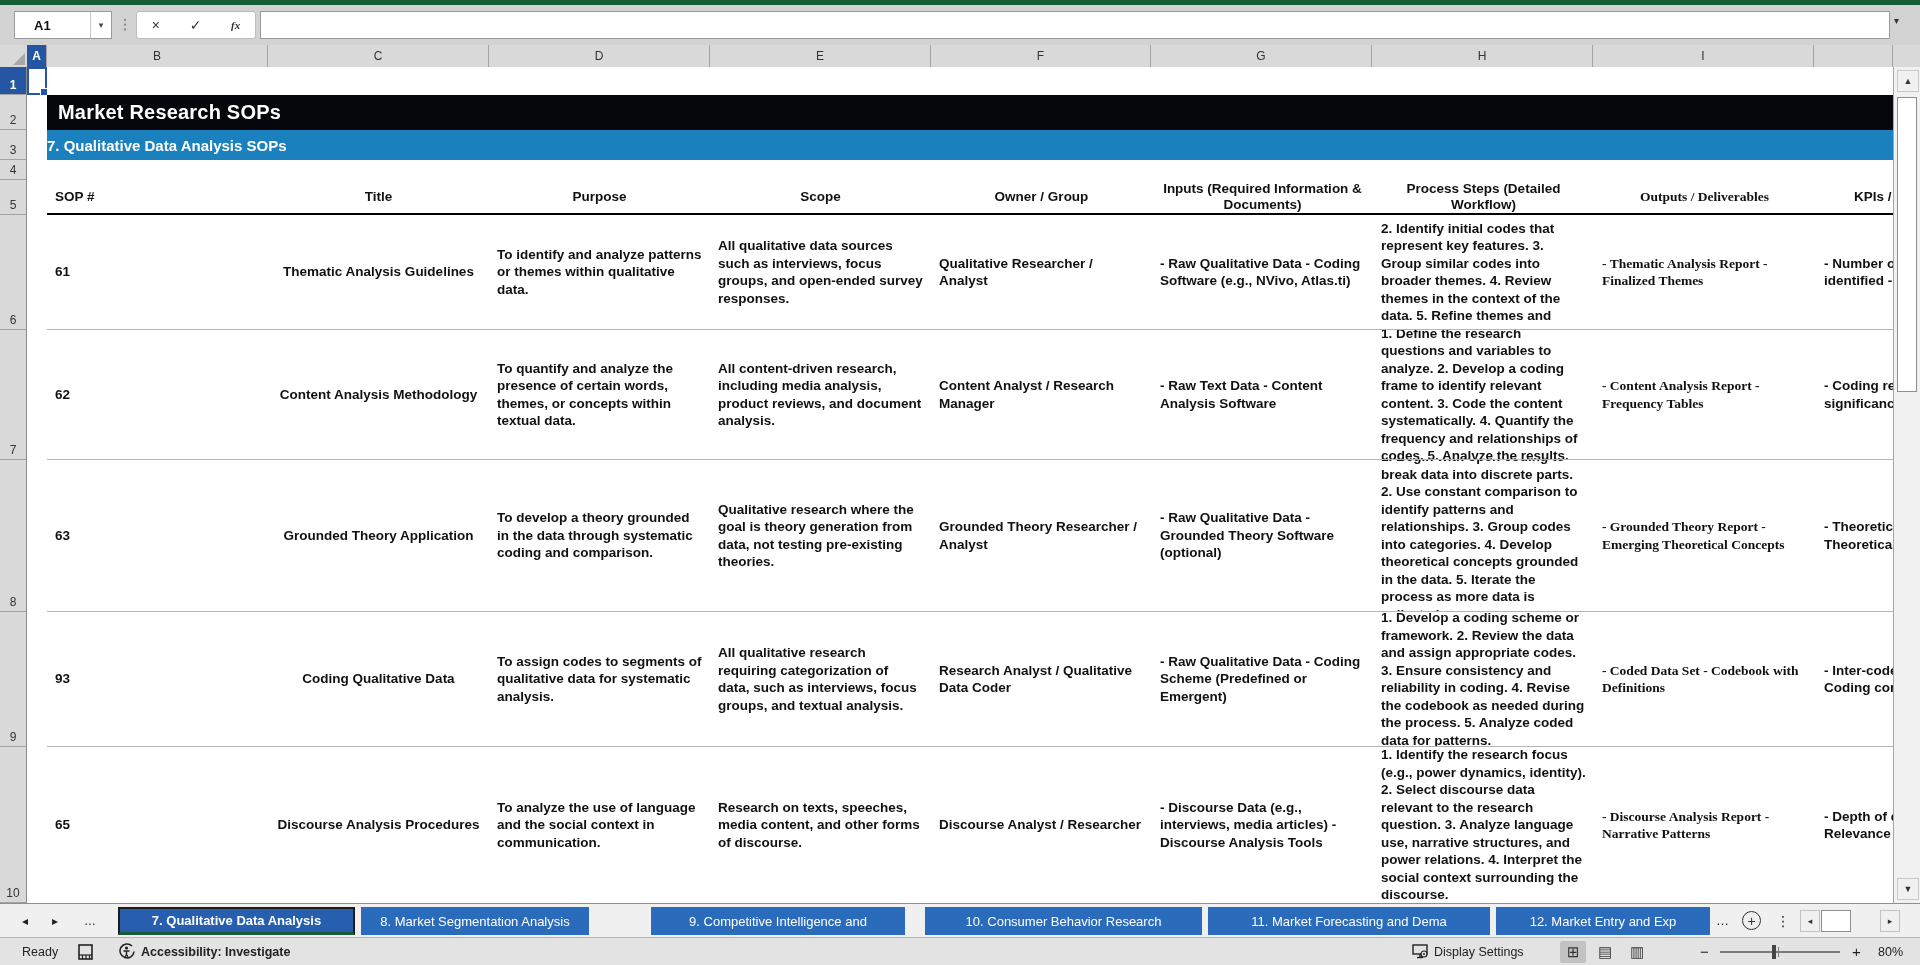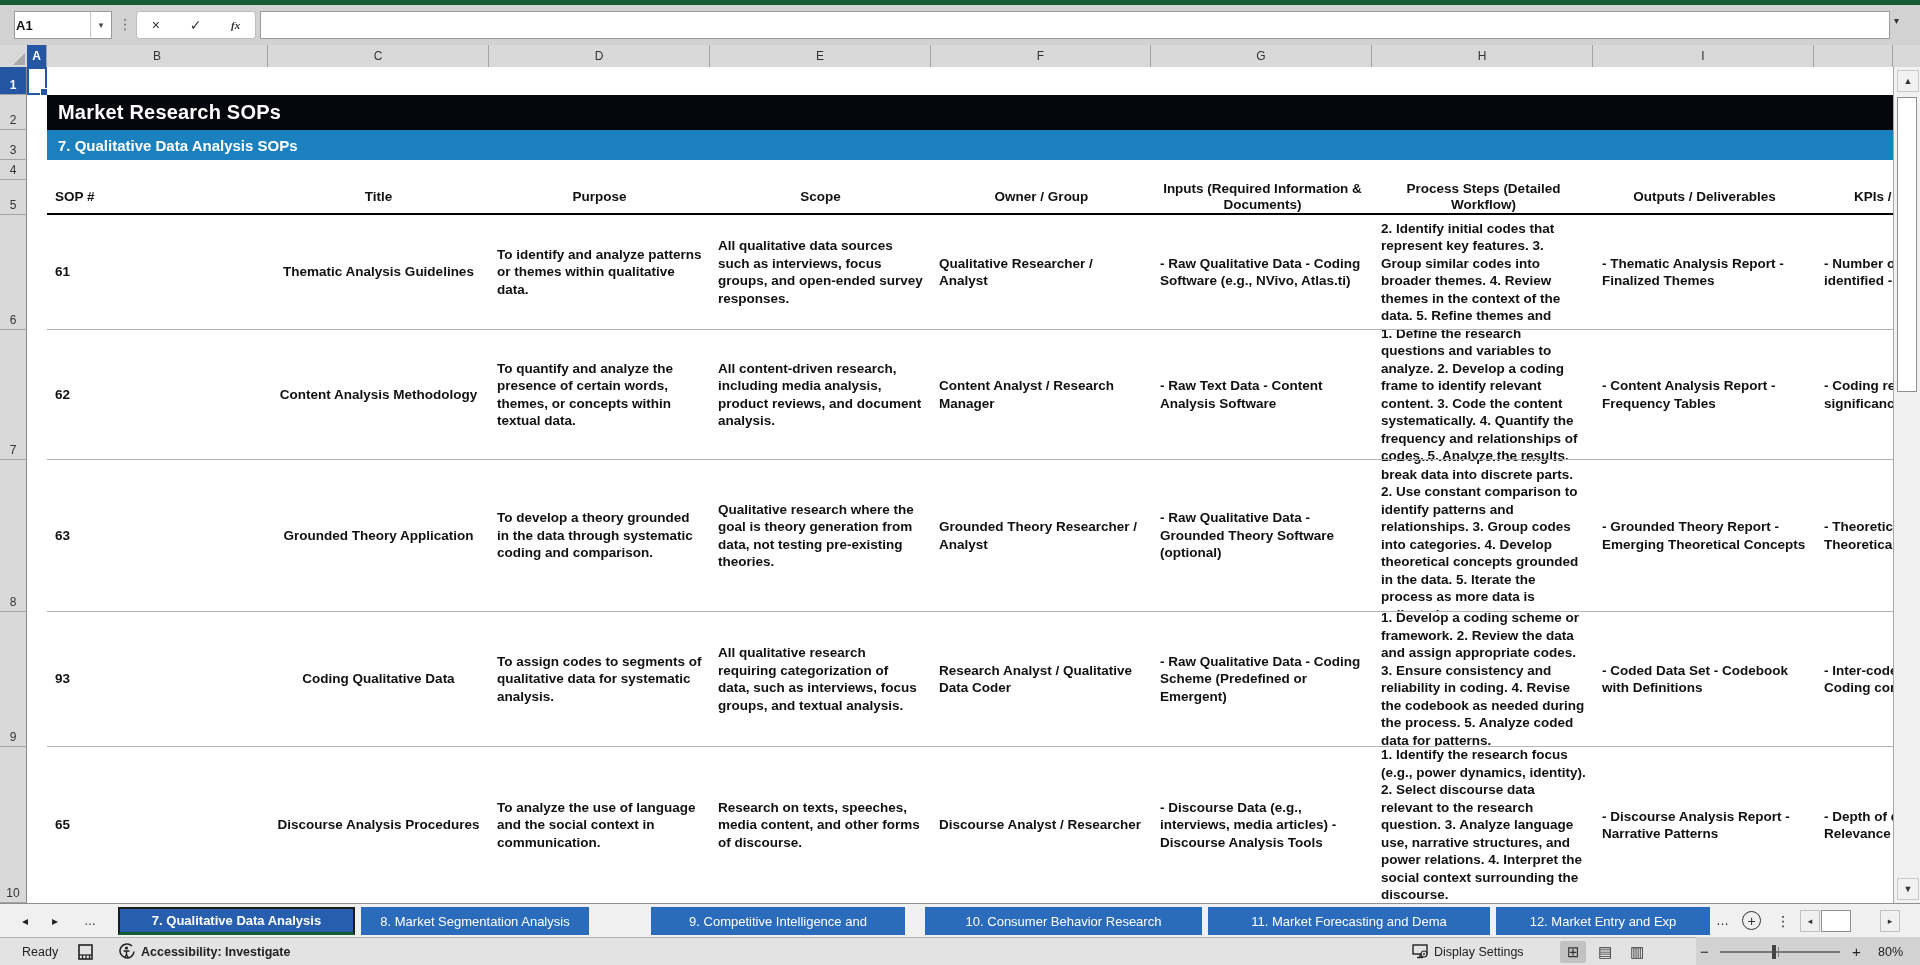--- a/index.html
+++ b/index.html
@@ -3,21 +3,21 @@
 <meta charset="utf-8">
 <style>
   html,body{margin:0;padding:0;background:#888;}
   .screen{position:relative;width:1920px;height:965px;background:#d2d2d2;overflow:hidden;
           font-family:"Liberation Sans",sans-serif;color:#111;}
   
   .green-strip{position:absolute;left:0;top:0;width:1920px;height:5px;background:#185c37;}
   .formula-bar{position:absolute;left:0;top:5px;width:1920px;height:38px;background:#d2d2d2;}
   .name-box{position:absolute;left:14px;top:6px;width:96px;height:26px;background:#fff;border:1px solid #9a9a9a;
             display:flex;align-items:center;}
-  .name-box .val{padding-left:1px;font-size:13px;font-weight:700;flex:1;}
+  .name-box .val{padding-left:19px;font-size:13px;font-weight:700;flex:1;}
   .name-box .caret{width:20px;height:100%;border-left:1px solid #c8c8c8;display:flex;align-items:center;justify-content:center;font-size:9px;color:#444;}
   .fb-dots{position:absolute;left:118px;top:6px;height:26px;display:flex;align-items:center;font-size:14px;color:#666;}
   .fb-btns{position:absolute;left:136px;top:6px;height:26px;width:118px;background:#fff;border:1px solid #bdbdbd;border-radius:3px;
            display:flex;align-items:center;justify-content:space-around;}
   .fb-btns span{font-size:14px;color:#333;}
   .fb-btns .fx{font-family:"Liberation Serif",serif;font-style:italic;font-weight:700;font-size:11px;}
   .formula-input{position:absolute;left:260px;top:6px;width:1628px;height:26px;background:#fff;border:1px solid #9a9a9a;}
   .fb-expand{position:absolute;left:1894px;top:10px;font-size:10px;color:#333;}
   
   .col-headers{position:absolute;left:0;top:45px;height:22px;width:1920px;background:#d9d9d9;border-bottom:1px solid #8a8a8a;}
@@ -31,31 +31,31 @@
   .rowh{width:27px;box-sizing:border-box;border-bottom:1px solid #a3a3a3;border-right:1px solid #8a8a8a;
         display:flex;align-items:flex-end;justify-content:center;font-size:12px;color:#333;padding-bottom:2px;}
   .rowh.sel{background:#2456a4;color:#fff;font-weight:700;}
   
   .canvas{position:absolute;left:27px;top:67px;width:1866px;height:836px;background:#fff;overflow:hidden;}
   .a1cell{position:absolute;left:0;top:0;width:20px;height:28px;border:2px solid #2456a4;box-sizing:border-box;background:#fff;}
   .a1cell .handle{position:absolute;right:-3px;bottom:-3px;width:6px;height:6px;background:#2456a4;border:1px solid #fff;}
   .bar-black{position:absolute;left:20px;top:28px;width:1846px;height:35px;background:#05070c;display:flex;align-items:center;}
   .bar-black .t{color:#fff;font-size:20px;font-weight:700;padding-left:11px;letter-spacing:.2px;}
   .bar-blue{position:absolute;left:20px;top:63px;width:1846px;height:30px;background:#1a81be;display:flex;align-items:center;}
-  .bar-blue .t{color:#fff;font-size:15px;font-weight:700;padding-left:11px;}
+  .bar-blue .t{color:#fff;font-size:15px;font-weight:700;padding-left:0;}
   
   .thead{position:absolute;left:20px;top:113px;width:1846px;height:35px;display:flex;border-bottom:2px solid #000;box-sizing:border-box;background:#fff;}
   .thead .hc{display:flex;align-items:center;justify-content:center;text-align:center;font-size:13.5px;font-weight:700;
              line-height:15.5px;padding:0 8px;box-sizing:border-box;overflow:hidden;}
   .tbody{position:absolute;left:20px;top:148px;width:1846px;}
   .drow{display:flex;box-sizing:border-box;border-bottom:1px solid #b5b5b5;background:#fff;overflow:hidden;}
   .cell{box-sizing:border-box;padding:0 8px;display:flex;align-items:center;font-size:13.5px;font-weight:600;
         line-height:17.5px;overflow:hidden;}
   .w-b{width:221px;} .w-c{width:221px;} .w-d{width:221px;} .w-e{width:221px;} .w-f{width:221px;}
-  .w-g{width:221px;} .w-h{width:221px;} .w-i{width:221px;} .w-j{width:78px;}
+  .w-g{width:221px;} .w-h{width:221px;} .w-i{width:221px;font-family:Liberation Serif, serif;} .w-j{width:78px;}
   .cell.center{justify-content:center;text-align:right;}
   .cell.kpi{white-space:pre;padding-left:9px;padding-right:0;}
   .hc.kpi-h{justify-content:flex-start;padding-left:39px;white-space:nowrap;}
   
   .vscroll{position:absolute;left:1893px;top:67px;width:27px;height:836px;background:#f1f1f1;border-left:1px solid #a5a5a5;box-sizing:border-box;}
   .vs-btn{position:absolute;left:3px;width:20px;height:20px;display:flex;align-items:center;justify-content:center;font-size:9px;color:#333;
           background:#f1f1f1;border:1px solid #c9c9c9;}
   .vs-thumb{position:absolute;left:3px;top:30px;width:20px;height:295px;background:#fff;border:1px solid #8f8f8f;box-sizing:border-box;}
   
   .tabbar{position:absolute;left:0;top:903px;width:1920px;height:34px;background:#f0f0f0;border-top:1px solid #8f8f8f;box-sizing:border-box;}
@@ -64,21 +64,21 @@
              font-size:13px;white-space:nowrap;overflow:hidden;box-sizing:border-box;}
   .sheet-tab.active{background:#275fae;font-weight:700;border:2px solid #1c1c1c;border-bottom:3px solid #185c37;}
   .tab-extra{position:absolute;top:0;height:33px;display:flex;align-items:center;color:#222;}
   .add-btn{width:19px;height:19px;border:1.5px solid #333;border-radius:50%;display:flex;align-items:center;justify-content:center;
            font-size:14px;line-height:1;color:#333;box-sizing:border-box;}
   .hscroll{position:absolute;left:1800px;top:6px;height:22px;display:flex;align-items:center;}
   .hs-btn{width:20px;height:22px;display:flex;align-items:center;justify-content:center;font-size:9px;color:#333;background:#f0f0f0;border:1px solid #c2c2c2;box-sizing:border-box;}
   .hs-thumb{width:30px;height:22px;background:#fff;border:1px solid #8f8f8f;box-sizing:border-box;margin:0 1px;}
   .hs-track{width:28px;height:22px;}
   
-  .statusbar{position:absolute;left:0;top:937px;width:1696px;height:28px;background:#e3e3e3;border-top:1px solid #b5b5b5;box-sizing:border-box;
+  .statusbar{position:absolute;left:0;top:937px;width:1920px;height:28px;background:#e3e3e3;border-top:1px solid #b5b5b5;box-sizing:border-box;
              font-size:12.5px;color:#222;text-align:right;}
   .sb-item{position:absolute;top:0;height:27px;display:flex;align-items:center;gap:6px;}
   .sb-icon{display:flex;align-items:center;}
   .view-btn{width:26px;height:22px;display:flex;align-items:center;justify-content:center;font-size:15px;color:#333;border-radius:2px;}
   .view-btn.active{background:#c2c2c2;}
   .zoom-track{position:relative;width:120px;height:2px;background:#7a7a7a;}
   .zoom-tick{position:absolute;left:58px;top:-4px;width:1px;height:10px;background:#7a7a7a;}
   .zoom-thumb{position:absolute;left:52px;top:-6px;width:4px;height:14px;background:#444;}
 </style>
 </head>

